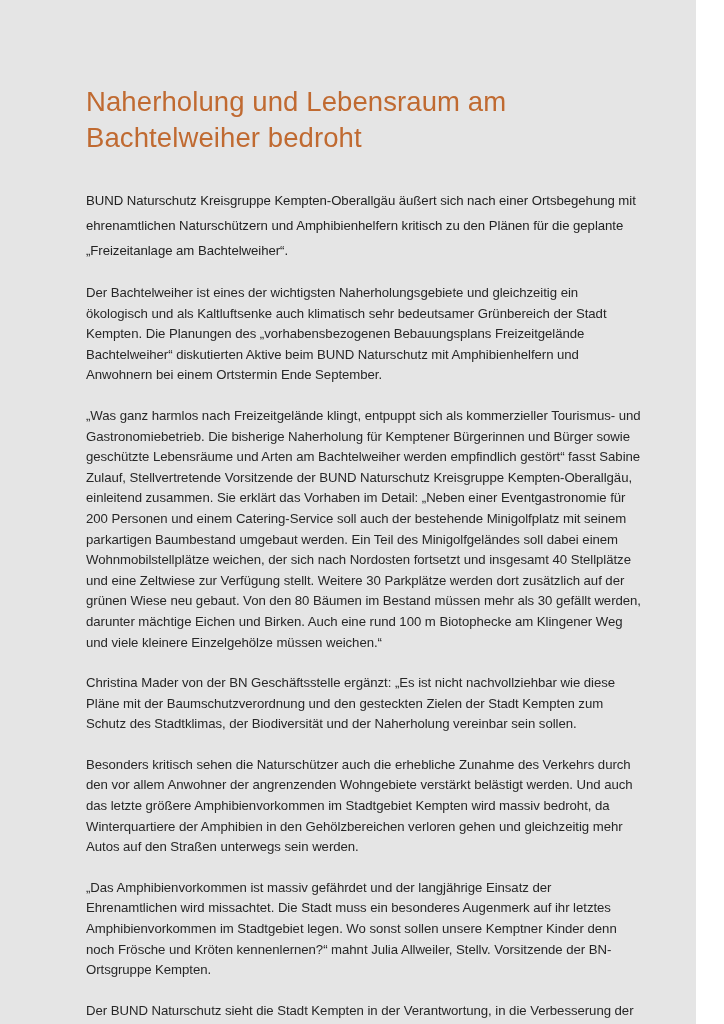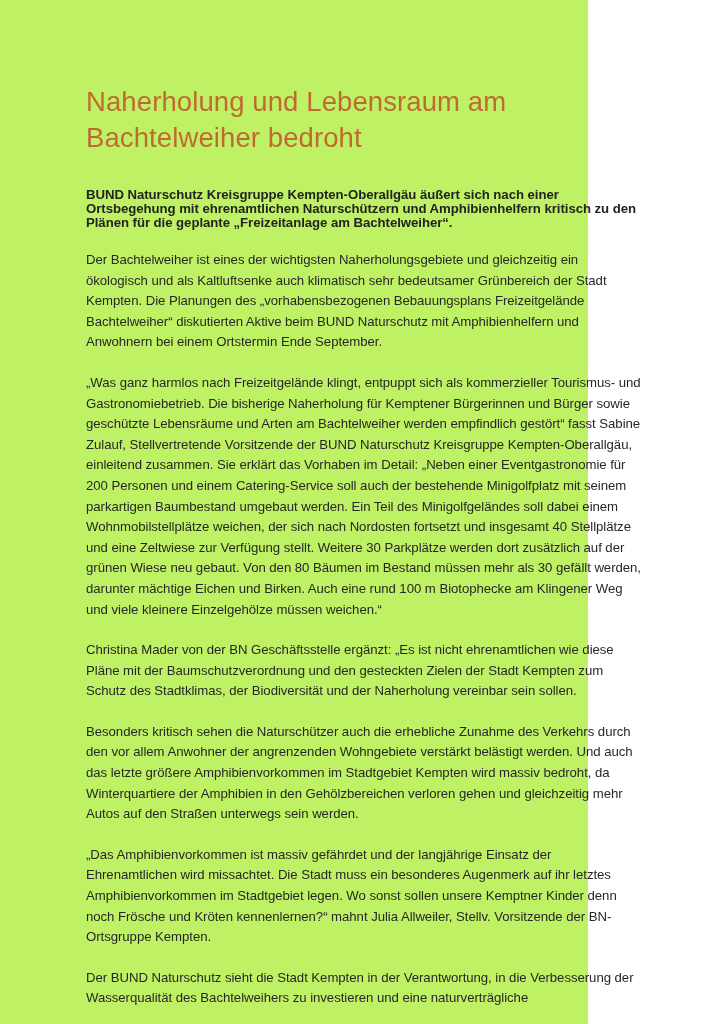--- a/index.html
+++ b/index.html
@@ -9,45 +9,45 @@
   }
   body {
     width: 724px;
     height: 1024px;
     overflow: hidden;
     font-family: "Liberation Sans", "DejaVu Sans", sans-serif;
     -webkit-font-smoothing: antialiased;
   }
   .page {
     position: relative;
-    width: 588px;
+    width: 696px;
     height: 1024px;
-    background: #bef264;
+    background: #e5e5e5;
     box-sizing: border-box;
   }
   .content {
     position: absolute;
     left: 86px;
     top: 84px;
     width: 556px;
   }
   .doc-title {
     color: #c06a31;
     font-size: 27.5px;
     font-weight: 400;
     line-height: 36px;
     letter-spacing: 0.1px;
     margin: 0 0 0 0;
     width: 540px;
   }
   .lead {
     color: #232323;
     font-size: 13.2px;
-    font-weight: bold;
-    line-height: 14px;
+    font-weight: normal;
+    line-height: 25px;
     margin: 32px 0 0 0;
     letter-spacing: -0.05px;
   }
   .para {
     color: #272727;
     font-size: 13.2px;
     font-weight: normal;
     line-height: 20.6px;
     margin: 20px 0 0 0;
     letter-spacing: -0.05px;
@@ -61,20 +61,20 @@
 <div class="page">
   <div class="content">
 
     <h1 class="doc-title">Naherholung und Lebensraum am Bachtelweiher bedroht</h1>
 
     <p class="lead">BUND Naturschutz Kreisgruppe Kempten-Oberallgäu äußert sich nach einer Ortsbegehung mit ehrenamtlichen Naturschützern und Amphibienhelfern kritisch zu den Plänen für die geplante „Freizeitanlage am Bachtelweiher“.</p>
 
     <div class="body-block">
       <p class="para">Der Bachtelweiher ist eines der wichtigsten Naherholungsgebiete und gleichzeitig ein ökologisch und als Kaltluftsenke auch klimatisch sehr bedeutsamer Grünbereich der Stadt Kempten. Die Planungen des „vorhabensbezogenen Bebauungsplans Freizeitgelände Bachtelweiher“ diskutierten Aktive beim BUND Naturschutz mit Amphibienhelfern und Anwohnern bei einem Ortstermin Ende September.</p>
       <p class="para">„Was ganz harmlos nach Freizeitgelände klingt, entpuppt sich als kommerzieller Tourismus- und Gastronomiebetrieb. Die bisherige Naherholung für Kemptener Bürgerinnen und Bürger sowie geschützte Lebensräume und Arten am Bachtelweiher werden empfindlich gestört“ fasst Sabine Zulauf, Stellvertretende Vorsitzende der BUND Naturschutz Kreisgruppe Kempten-Oberallgäu, einleitend zusammen. Sie erklärt das Vorhaben im Detail: „Neben einer Eventgastronomie für 200 Personen und einem Catering-Service soll auch der bestehende Minigolfplatz mit seinem parkartigen Baumbestand umgebaut werden. Ein Teil des Minigolfgeländes soll dabei einem Wohnmobilstellplätze weichen, der sich nach Nordosten fortsetzt und insgesamt 40 Stellplätze und eine Zeltwiese zur Verfügung stellt. Weitere 30 Parkplätze werden dort zusätzlich auf der grünen Wiese neu gebaut. Von den 80 Bäumen im Bestand müssen mehr als 30 gefällt werden, darunter mächtige Eichen und Birken. Auch eine rund 100 m Biotophecke am Klingener Weg und viele kleinere Einzelgehölze müssen weichen.“</p>
-      <p class="para">Christina Mader von der BN Geschäftsstelle ergänzt: „Es ist nicht ehrenamtlichen wie diese Pläne mit der Baumschutzverordnung und den gesteckten Zielen der Stadt Kempten zum Schutz des Stadtklimas, der Biodiversität und der Naherholung vereinbar sein sollen.</p>
+      <p class="para">Christina Mader von der BN Geschäftsstelle ergänzt: „Es ist nicht nachvollziehbar wie diese Pläne mit der Baumschutzverordnung und den gesteckten Zielen der Stadt Kempten zum Schutz des Stadtklimas, der Biodiversität und der Naherholung vereinbar sein sollen.</p>
       <p class="para">Besonders kritisch sehen die Naturschützer auch die erhebliche Zunahme des Verkehrs durch den vor allem Anwohner der angrenzenden Wohngebiete verstärkt belästigt werden. Und auch das letzte größere Amphibienvorkommen im Stadtgebiet Kempten wird massiv bedroht, da Winterquartiere der Amphibien in den Gehölzbereichen verloren gehen und gleichzeitig mehr Autos auf den Straßen unterwegs sein werden.</p>
       <p class="para">„Das Amphibienvorkommen ist massiv gefährdet und der langjährige Einsatz der Ehrenamtlichen wird missachtet. Die Stadt muss ein besonderes Augenmerk auf ihr letztes Amphibienvorkommen im Stadtgebiet legen. Wo sonst sollen unsere Kemptner Kinder denn noch Frösche und Kröten kennenlernen?“ mahnt Julia Allweiler, Stellv. Vorsitzende der BN-Ortsgruppe Kempten.</p>
       <p class="para">Der BUND Naturschutz sieht die Stadt Kempten in der Verantwortung, in die Verbesserung der Wasserqualität des Bachtelweihers zu investieren und eine naturverträgliche</p>
     </div>
 
   </div>
 </div>
 
 </body></html>

